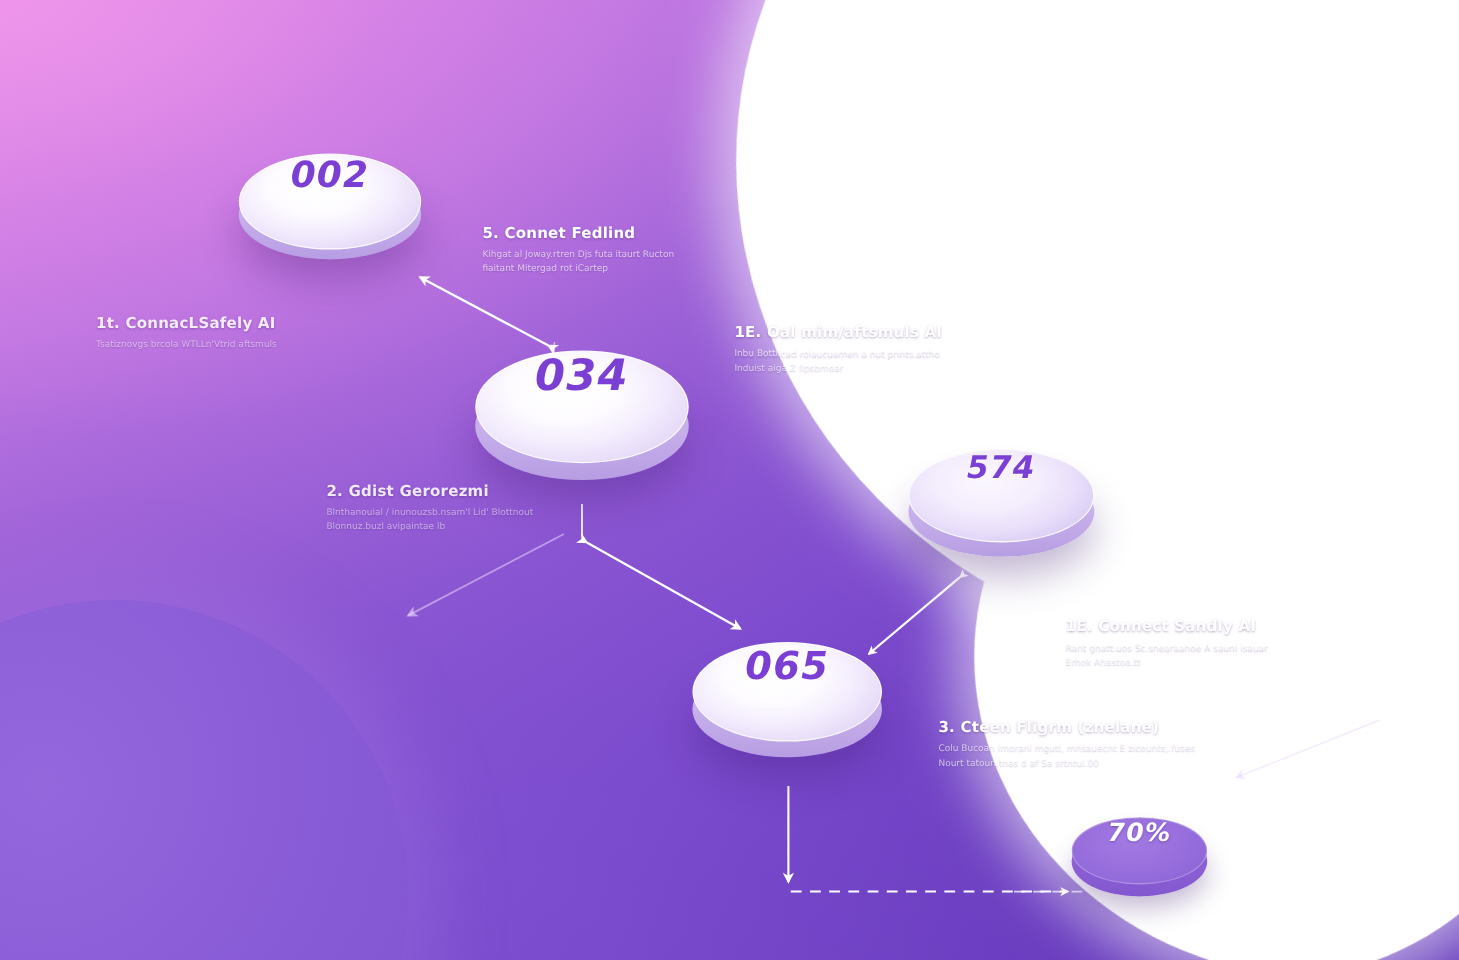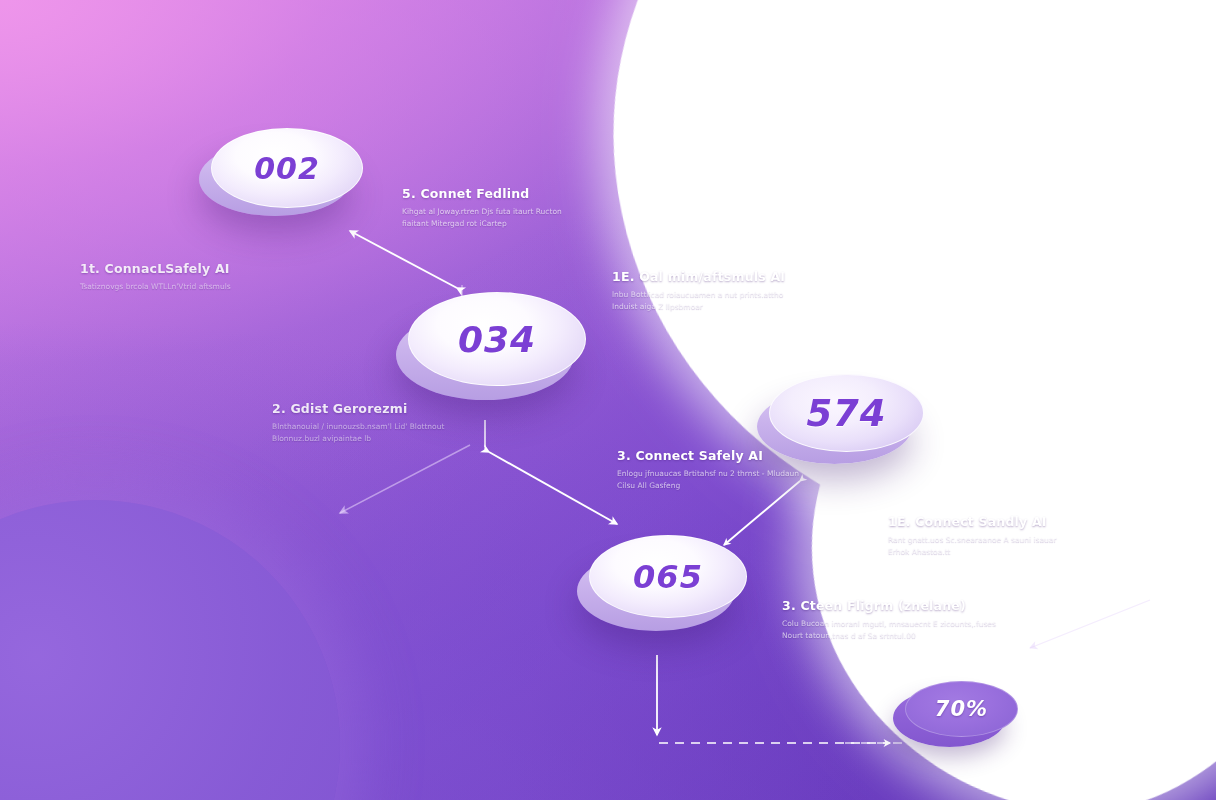--- a/index.html
+++ b/index.html
@@ -43,27 +43,27 @@
 
   
   .disc{position:absolute;}
   .disc .side{
     position:absolute;left:0;top:0;width:100%;height:100%;
     border-radius:50%;
     background:linear-gradient(180deg,#d9c7f3 0%, #c9b2ec 45%, #b79ee3 100%);
     box-shadow:0 16px 34px rgba(62,24,112,0.32);
   }
   .disc .top{
-    position:absolute;left:12px;width:100%;height:100%;
+    position:absolute;left:0;width:100%;height:100%;
     border-radius:50%;
     background:
       radial-gradient(62% 70% at 42% 34%, #ffffff 0%, #fdfbff 42%, #f3ecfd 72%, #e6dbf8 100%);
     border:1px solid rgba(255,255,255,0.85);
     box-sizing:border-box;
-    display:flex;align-items:center;justify-content:center;
+    display:flex;align-items:flex-start;justify-content:center;
   }
   .disc .label{
     font-family:"DejaVu Sans", sans-serif;
     font-weight:bold;font-style:italic;
     color:#7b3fd4;
     letter-spacing:1px;
     text-shadow:0 1px 0 rgba(255,255,255,0.9);
     user-select:none;
   }
 
@@ -74,21 +74,21 @@
   #disc-002 .label{font-size:30px;}
 
   #disc-072{left:396px;top:292px;width:178px;height:108px;}
   #disc-072 .side{top:18px;height:90px;}
   #disc-072 .top{top:0;height:94px;}
   #disc-072 .label{font-size:36px;}
 
   #disc-574{left:757px;top:374px;width:155px;height:90px;}
   #disc-574 .side{top:15px;height:75px;}
   #disc-574 .top{top:0;height:78px;}
-  #disc-574 .label{font-size:37px;}
+  #disc-574 .label{font-size:26px;}
   #disc-574 .top{
     background:radial-gradient(62% 70% at 42% 34%, #fbf7ff 0%, #f4eefd 45%, #e9dffa 78%, #ddd0f5 100%);
   }
 
   #disc-065{left:577px;top:535px;width:158px;height:96px;}
   #disc-065 .side{top:16px;height:80px;}
   #disc-065 .top{top:0;height:83px;}
   #disc-065 .label{font-size:32px;}
 
   #disc-070{left:893px;top:681px;width:113px;height:66px;}
@@ -247,24 +247,20 @@
   <div class="note" id="note-3">
     <p class="note-title">1E. Oal  mim/aftsmuls AI</p>
     <p class="note-body">lnbu  Bottlicad roiaucuamen  a nut prints.attho<br>Induist aiga  Z llpsbmoar</p>
   </div>
 
   <div class="note dim" id="note-4">
     <p class="note-title">2. Gdist Gerorezmi</p>
     <p class="note-body">Blnthanouial  /  inunouzsb.nsam'l  Lid'  Blottnout<br>Blonnuz.buzl  avipaintae lb</p>
   </div>
 
-  <div class="note" id="note-5">
-    <p class="note-title">3. Connect Safely AI</p>
-    <p class="note-body">Enlogu jfnuaucas Brtitahsf nu  2 thrnst - Mludaun<br>Cilsu All Gasfeng</p>
-  </div>
 
   <div class="note" id="note-6">
     <p class="note-title">1E. Connect Sandly AI</p>
     <p class="note-body">Rant gnatt.uos  Sc.snearaanoe  A sauni isauar<br>Erhok  Ahastoa.tt</p>
   </div>
 
   <div class="note" id="note-7">
     <p class="note-title">3. Cteen Fligrm (znelane)</p>
     <p class="note-body">Colu  Bucoan imoranl  mgutl, mnsauecnt  E  zicounts,.fuses<br>Nourt  tatoun,tnas  d  af  Sa srtntul.00</p>
   </div>

